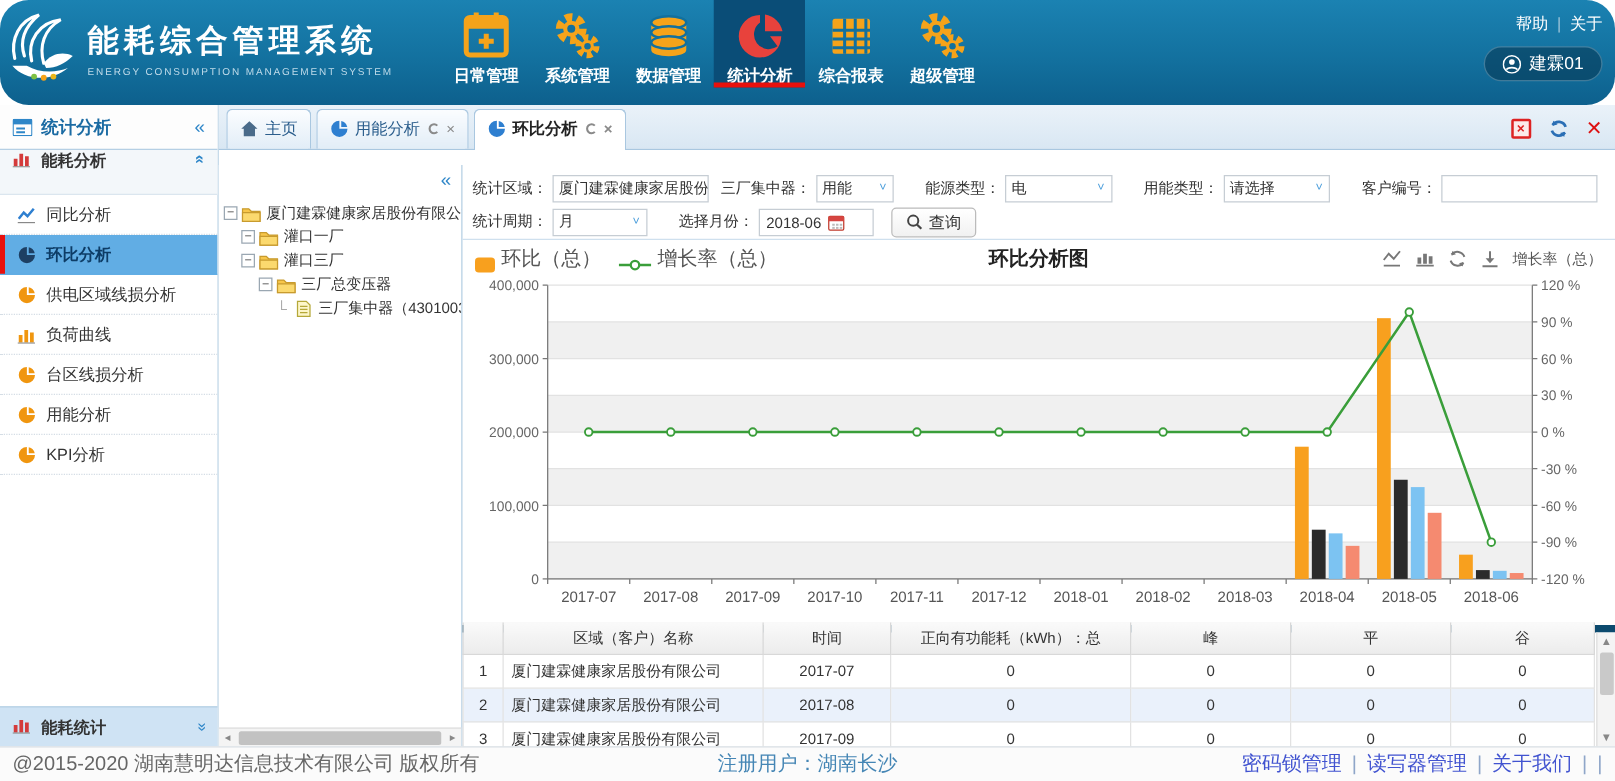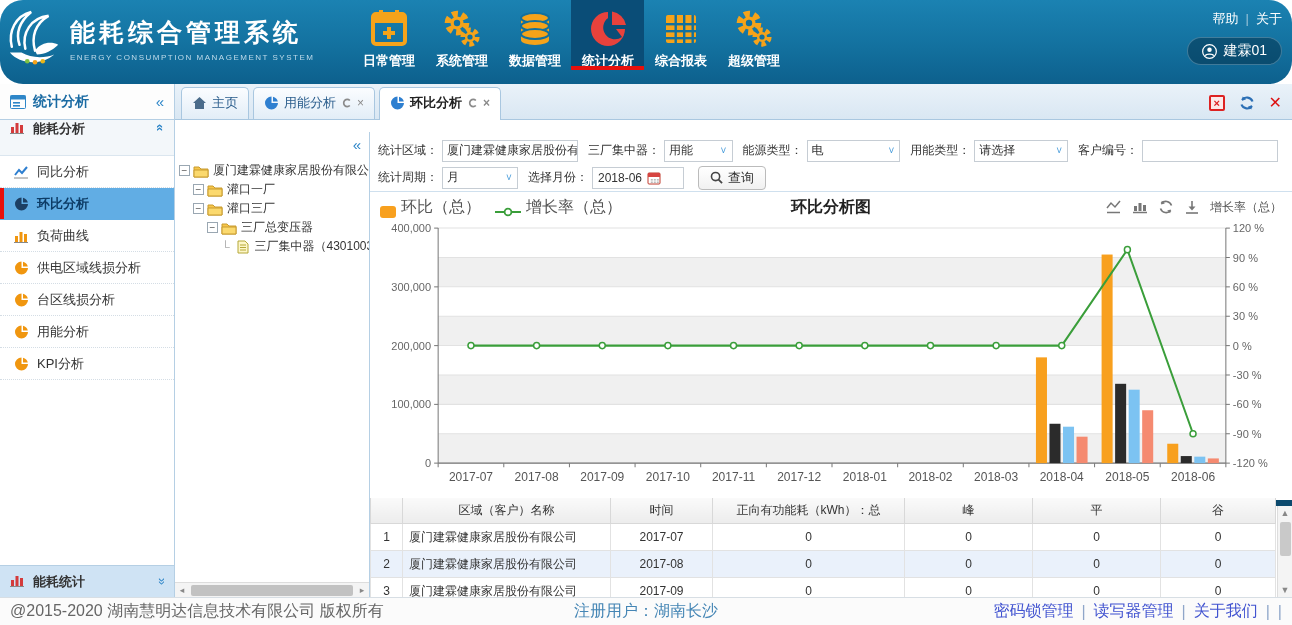--- a/index.html
+++ b/index.html
@@ -78,21 +78,21 @@
   .tree-hscroll .hthumb { height:11px; background:#c2c2c2; border-radius:2px; flex:1; margin:0 2px; cursor:pointer; }
 
   
   .content { flex:1; min-width:0; display:flex; flex-direction:column; background:#fff; }
   .filters { flex:0 0 58px; padding:5px 8px 0 8px; border-bottom:1px solid #cfe0ee; }
   .f-row { display:flex; align-items:center; height:27px; gap:4px; }
   .f-label { color:#333; font-size:12px; white-space:nowrap; }
   .f-input { height:22px; border:1px solid #c6cdd4; background:#fff; display:flex; align-items:center;
     padding:0 4px; font-size:12px; overflow:hidden; white-space:nowrap; margin-right:6px; }
   .f-select { height:22px; border:1px solid #c6cdd4; background:#fff; display:flex; align-items:center;
-    font-size:12px; margin-right:6px; cursor:pointer; position:relative; }
+    font-size:12px; margin-right:21px; cursor:pointer; position:relative; }
   .f-select .val { padding:0 4px; flex:1; overflow:hidden; white-space:nowrap; }
   .f-select .car { width:16px; color:#4a9ddb; font-size:10px; text-align:center; }
   .f-date { height:22px; border:1px solid #c6cdd4; background:#fff; display:flex; align-items:center;
     padding:0 3px 0 5px; font-size:12px; gap:5px; margin-right:10px; cursor:pointer; }
   .btn-query { height:24px; border:1px solid #bbb; border-radius:4px; background:linear-gradient(180deg,#fff,#f1f1f1);
     display:inline-flex; align-items:center; gap:5px; padding:0 11px; font-size:13px; color:#333; cursor:pointer; }
 
   
   .chart-block { flex:0 0 306px; display:flex; flex-direction:column; padding:2px 2px 0 2px; }
   .chart-header { height:26px; flex:0 0 26px; display:flex; align-items:center; position:relative; padding:0 8px; }
@@ -278,36 +278,36 @@
               <svg width="15" height="14" viewBox="0 0 15 14">
                 <path d="M7.5 7 L7.5 0.5 A6.5 6.5 0 1 0 14 7 Z" fill="#1d3f63"></path>
                 <path d="M9 5.5 L9 0.7 A6.5 6.5 0 0 1 13.8 5.5 Z" fill="#1d3f63"></path>
               </svg>
             </span>
             <span>环比分析</span>
           </div>
           <div class="sb-item">
             <span style="display: flex;">
               <svg width="15" height="14" viewBox="0 0 15 14">
+                <path d="M7.5 7 L7.5 0.5 A6.5 6.5 0 1 0 14 7 Z" fill="#f0960f"></path>
+                <path d="M9 5.5 L9 0.7 A6.5 6.5 0 0 1 13.8 5.5 Z" fill="#f0960f"></path>
+              </svg>
+            </span>
+            <span>供电区域线损分析</span>
+          </div>
+          <div class="sb-item">
+            <span style="display: flex;">
+              <svg width="15" height="14" viewBox="0 0 15 14">
                 <rect x="1" y="7" width="3" height="6" fill="#f0960f"></rect>
                 <rect x="5.5" y="3" width="3" height="10" fill="#f0960f"></rect>
                 <rect x="10" y="5" width="3" height="8" fill="#f0960f"></rect>
                 <line x1="0" y1="13.5" x2="14" y2="13.5" stroke="#888"></line>
               </svg>
             </span>
             <span>负荷曲线</span>
-          </div>
-          <div class="sb-item">
-            <span style="display: flex;">
-              <svg width="15" height="14" viewBox="0 0 15 14">
-                <path d="M7.5 7 L7.5 0.5 A6.5 6.5 0 1 0 14 7 Z" fill="#f0960f"></path>
-                <path d="M9 5.5 L9 0.7 A6.5 6.5 0 0 1 13.8 5.5 Z" fill="#f0960f"></path>
-              </svg>
-            </span>
-            <span>供电区域线损分析</span>
           </div>
           <div class="sb-item">
             <span style="display: flex;">
               <svg width="15" height="14" viewBox="0 0 15 14">
                 <path d="M7.5 7 L7.5 0.5 A6.5 6.5 0 1 0 14 7 Z" fill="#f0960f"></path>
                 <path d="M9 5.5 L9 0.7 A6.5 6.5 0 0 1 13.8 5.5 Z" fill="#f0960f"></path>
               </svg>
             </span>
             <span>台区线损分析</span>
           </div>

